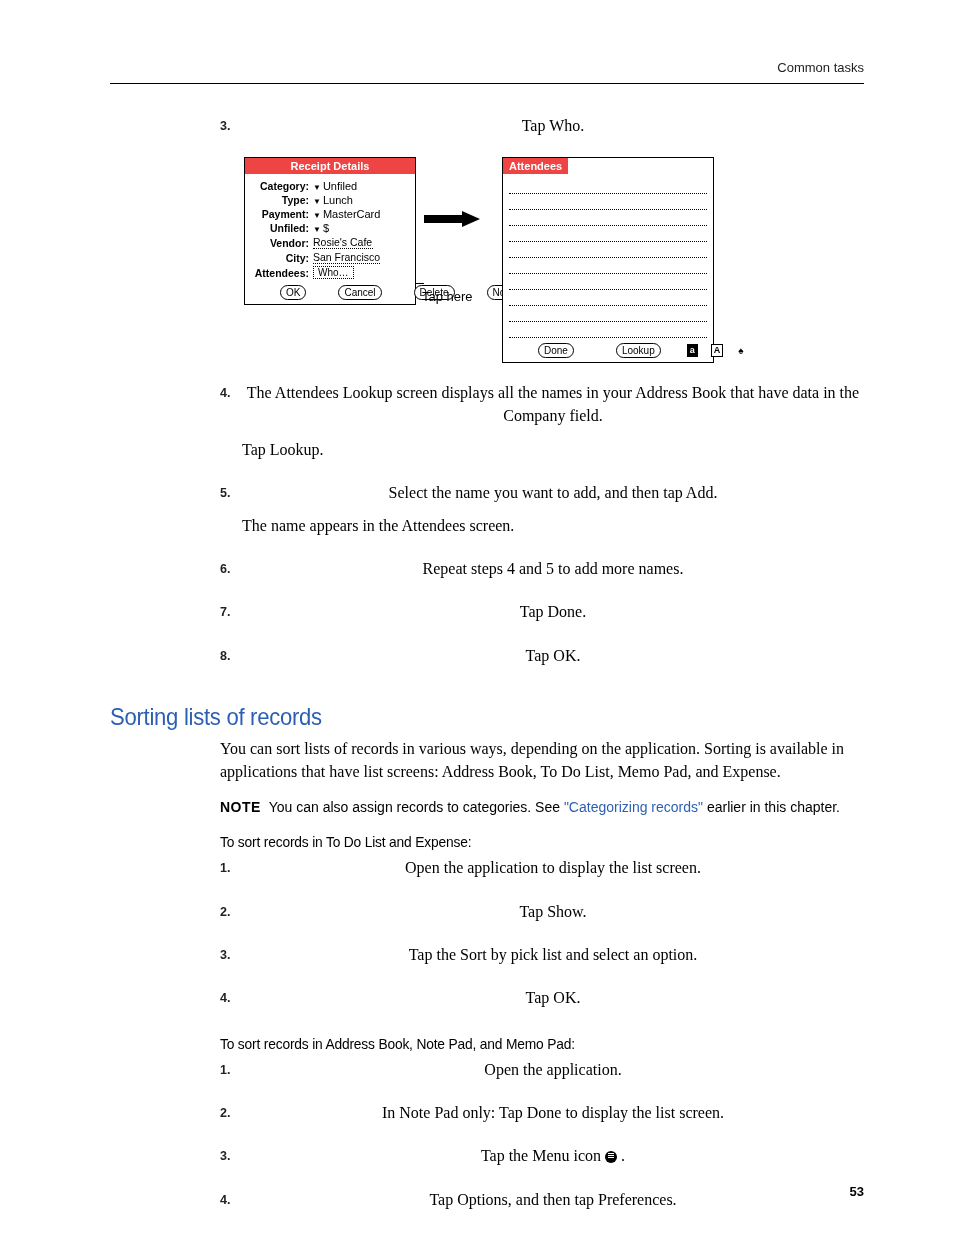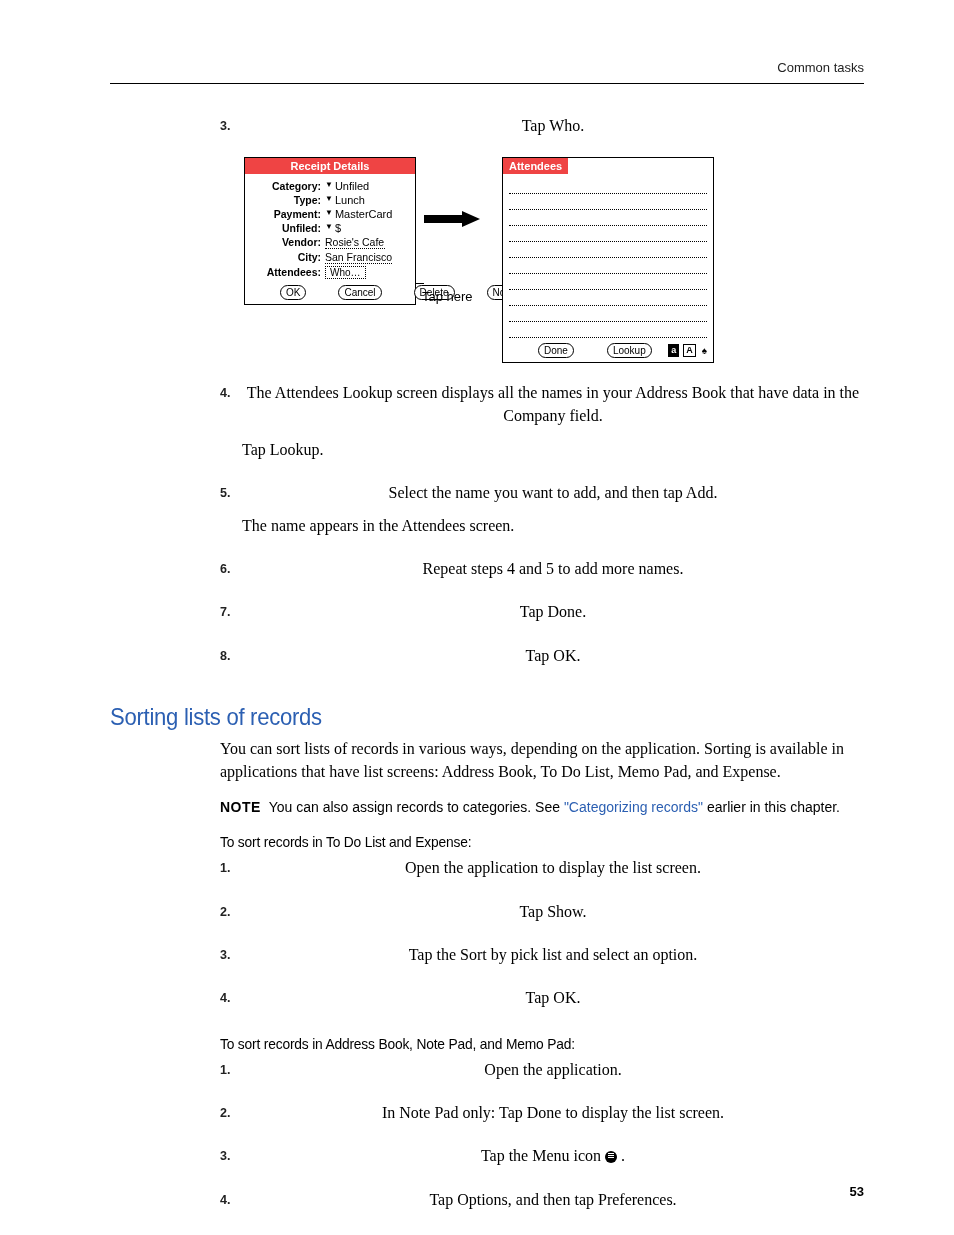--- a/index.html
+++ b/index.html
@@ -73,21 +73,21 @@
   .palm-titlebar {
     background: #ef4444;
     color: #fff;
     font-weight: bold;
     font-size: 11px;
     padding: 2px 6px;
     display:inline-block;
   }
   .palm1 { width: 170px; }
   .palm1-body { padding: 4px 6px 4px 6px; }
-  .palm1-row { display:flex; align-items:flex-start; margin:2px 12px; }
+  .palm1-row { display:flex; align-items:flex-end; margin:2px 0; }
   .palm1-row .lbl { font-weight:bold; width:58px; text-align:right; margin-right:4px; font-size:10.5px;}
   .tri { font-size:8px; margin-right:2px; display:inline-block;}
   .dotted-val { border-bottom:1px dotted #000; display:inline-block; min-width:60px; font-size:10.5px;}
   .palm-btnrow { display:flex; gap:3px; margin-top:6px; align-items:center;}
   .palm-btn {
     border:1px solid #000;
     border-radius:9px;
     padding:0px 5px;
     font-size:10px;
     line-height:13px;
@@ -121,21 +121,21 @@
     border-top:1px solid #000;
   }
 
   .palm2 { width: 210px; }
   .palm2-body { padding:4px 6px 4px 6px; }
   .dotted-line {
     border-bottom:1px dotted #000;
     height:10px;
     margin:5px 0 5px 0;
   }
-  .palm2-footer { display:flex; align-items:center; gap:4px; margin-top:4px;}
+  .palm2-footer { display:flex; align-items:center; gap:13px; margin-top:4px;}
   .palm2-footer .spacer{flex:1;}
   .abc-box {
     border:1px solid #000;
     background:#000;
     color:#fff;
     font-size:9px;
     padding:0 2px;
     line-height:11px;
     font-weight:bold;
   }

